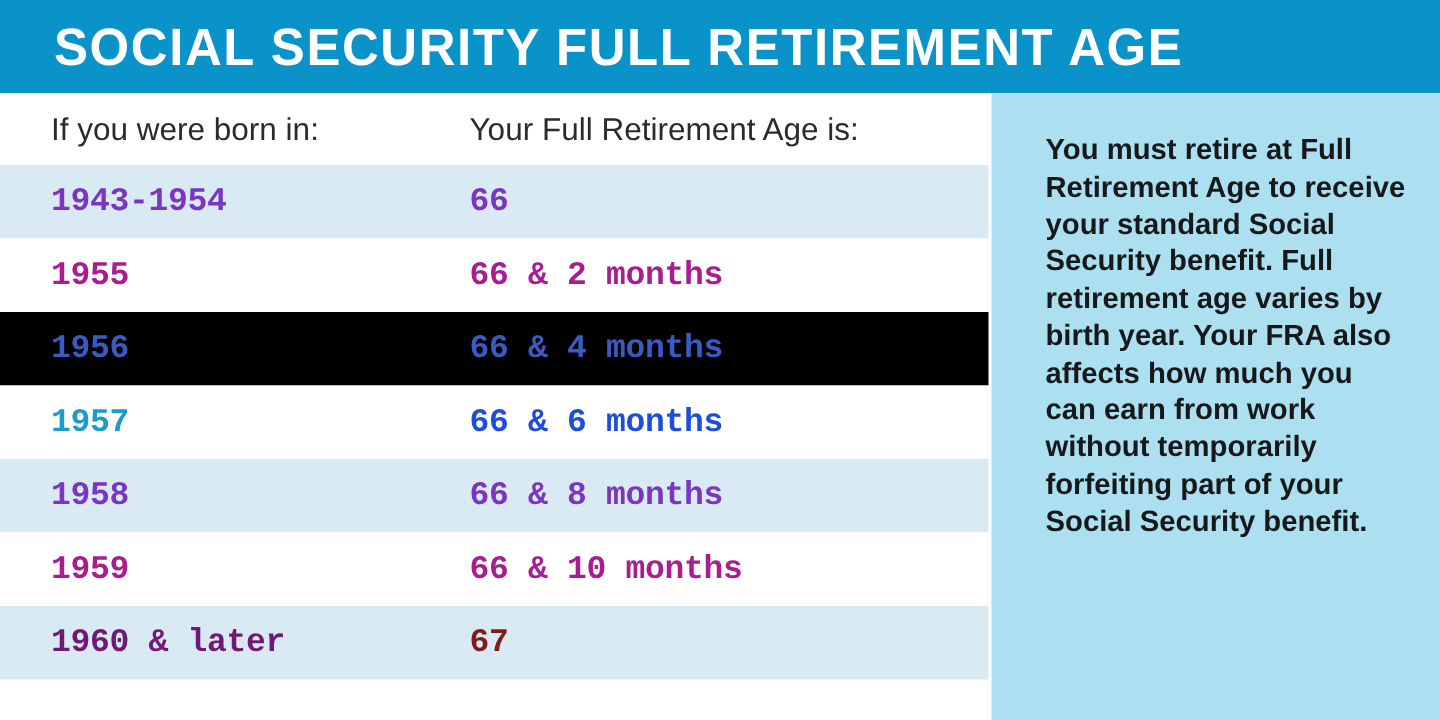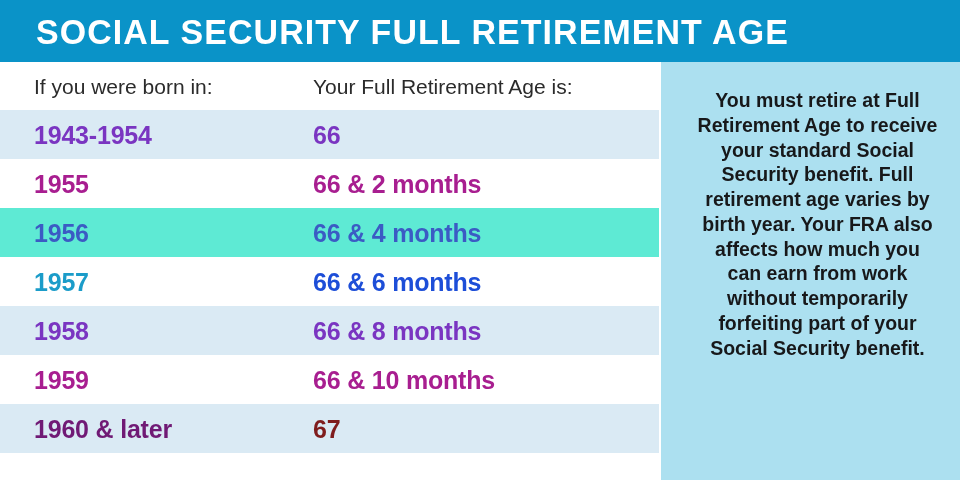--- a/index.html
+++ b/index.html
@@ -85,23 +85,23 @@
     height: 49px;
     display: block;
   }
   .data-row.striped { background: #daeaf4; }
   .data-row.plain   { background: #ffffff; text-align: center; }
 
   .cell {
     position: absolute;
     top: 50%;
     transform: translateY(-50%);
-    font-family: Liberation Sans, sans-serif;
-    font-weight: bold;
-    font-size: 25px;
+    font-family: Liberation Mono, monospace;
+    font-weight: bold;
+    font-size: 22px;
     line-height: 1;
     white-space: nowrap;
     letter-spacing: -0.2px;
   }
   .cell.c1 { left: 34px; }
   .cell.c2 { left: 313px; }
 
   
   .side-panel {
     position: absolute;
@@ -113,21 +113,20 @@
     box-sizing: border-box;
     padding: 26px 22px 0 36px;
   }
   .side-text {
     color: #17181a;
     font-family: "Liberation Sans", sans-serif;
     font-weight: bold;
     font-size: 19.5px;
     line-height: 1.27;
     margin: 0;
-    text-align: center;
   }
 
   
   .logo {
     position: absolute;
     right: 14px;
     bottom: 10px;
     width: 122px;
     height: 46px;
   }
@@ -167,21 +166,21 @@
     </div>
     <div id="rows-container">
         <div class="data-row striped" style="top: 48px; background: rgb(218, 234, 244);">
           <div class="cell c1" style="color: rgb(122, 53, 193);">1943-1954</div>
           <div class="cell c2" style="color: rgb(122, 53, 193);">66</div>
         </div>
         <div class="data-row plain" style="top: 97px; background: rgb(255, 255, 255);">
           <div class="cell c1" style="color: rgb(168, 30, 144);">1955</div>
           <div class="cell c2" style="color: rgb(168, 30, 144);">66 &amp; 2 months</div>
         </div>
-        <div class="data-row striped" style="top: 146px; background: #5eead4;">
+        <div class="data-row striped" style="top: 146px; background: #000000;">
           <div class="cell c1" style="color: rgb(59, 91, 196);">1956</div>
           <div class="cell c2" style="color: rgb(59, 91, 196);">66 &amp; 4 months</div>
         </div>
         <div class="data-row plain" style="top: 195px; background: rgb(255, 255, 255);">
           <div class="cell c1" style="color: rgb(27, 156, 201);">1957</div>
           <div class="cell c2" style="color: #1d4ed8;">66 &amp; 6 months</div>
         </div>
         <div class="data-row striped" style="top: 244px; background: rgb(218, 234, 244);">
           <div class="cell c1" style="color: rgb(122, 53, 193);">1958</div>
           <div class="cell c2" style="color: rgb(122, 53, 193);">66 &amp; 8 months</div>

